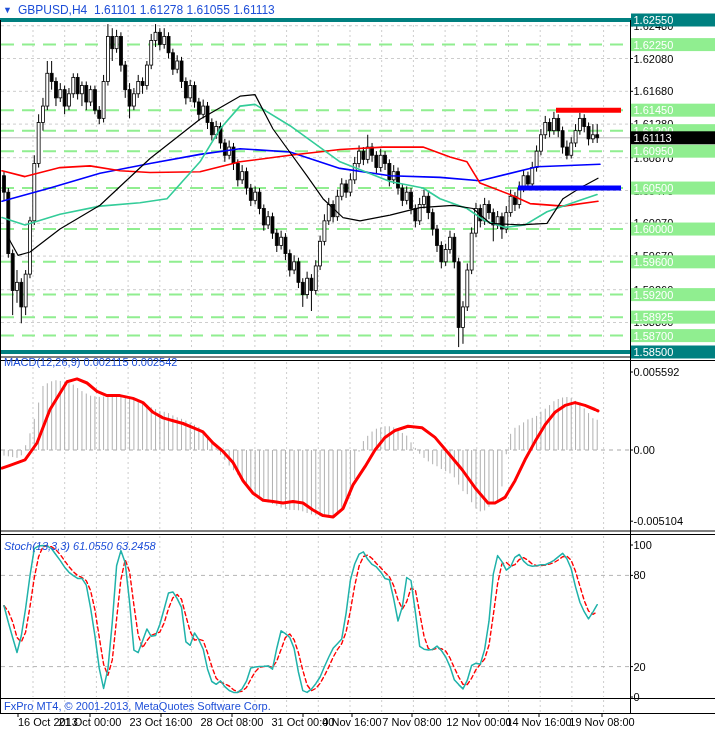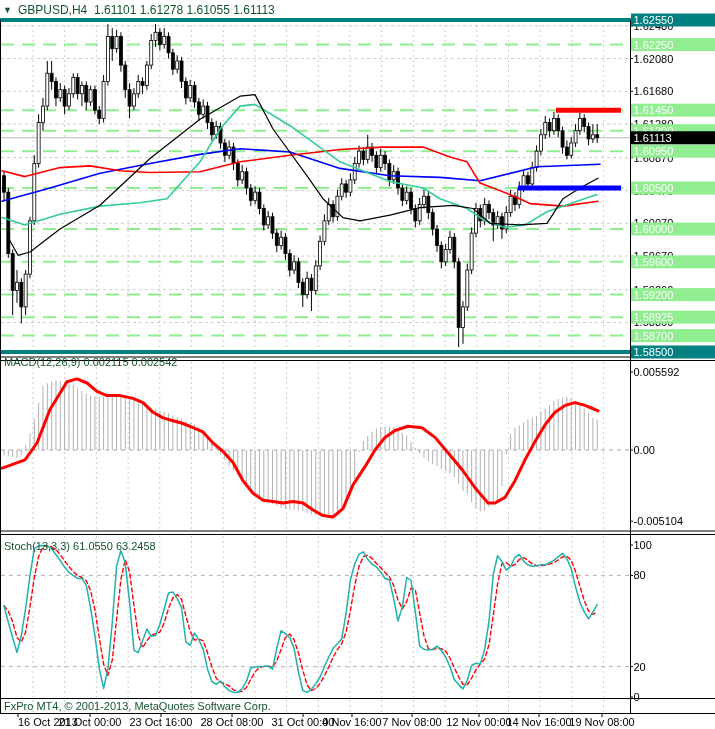--- a/index.html
+++ b/index.html
@@ -1,23 +1,23 @@
 <!DOCTYPE html>
 <html><head>
 <meta charset="utf-8">
 <style>
   html,body{margin:0;padding:0;background:#fff;}
   #wrap{position:relative;width:715px;height:729px;background:#fff;overflow:hidden;
         font-family:"Liberation Sans",sans-serif;}
   #cv{position:absolute;left:0;top:0;}
-  .ovl{position:absolute;color:#14532d;white-space:nowrap;}
+  .ovl{position:absolute;color:#1d4ed8;white-space:nowrap;}
   #titlebar{left:3px;top:3px;font-size:12px;}
   #titlebar .tri{font-size:9px;margin-right:6px;vertical-align:1px;}
   #macdlab{left:4px;top:356px;font-size:11px;}
-  #stochlab{left:4px;top:540px;font-size:11px;}
+  #stochlab{left:4px;top:540px;font-size:11px;font-style:italic;}
   #copy{left:4px;top:700px;font-size:11px;}
   text{font-family:"Liberation Sans",sans-serif;font-size:11px;}
 </style>
 </head>
 <body>
 
 <div id="wrap">
   <svg id="cv" width="715" height="729" viewBox="0 0 715 729">
       <g>
         <line x1="1" y1="25.738271604937644" x2="630" y2="25.738271604937644" stroke="#CDCDCD" stroke-dasharray="3,3"></line>

